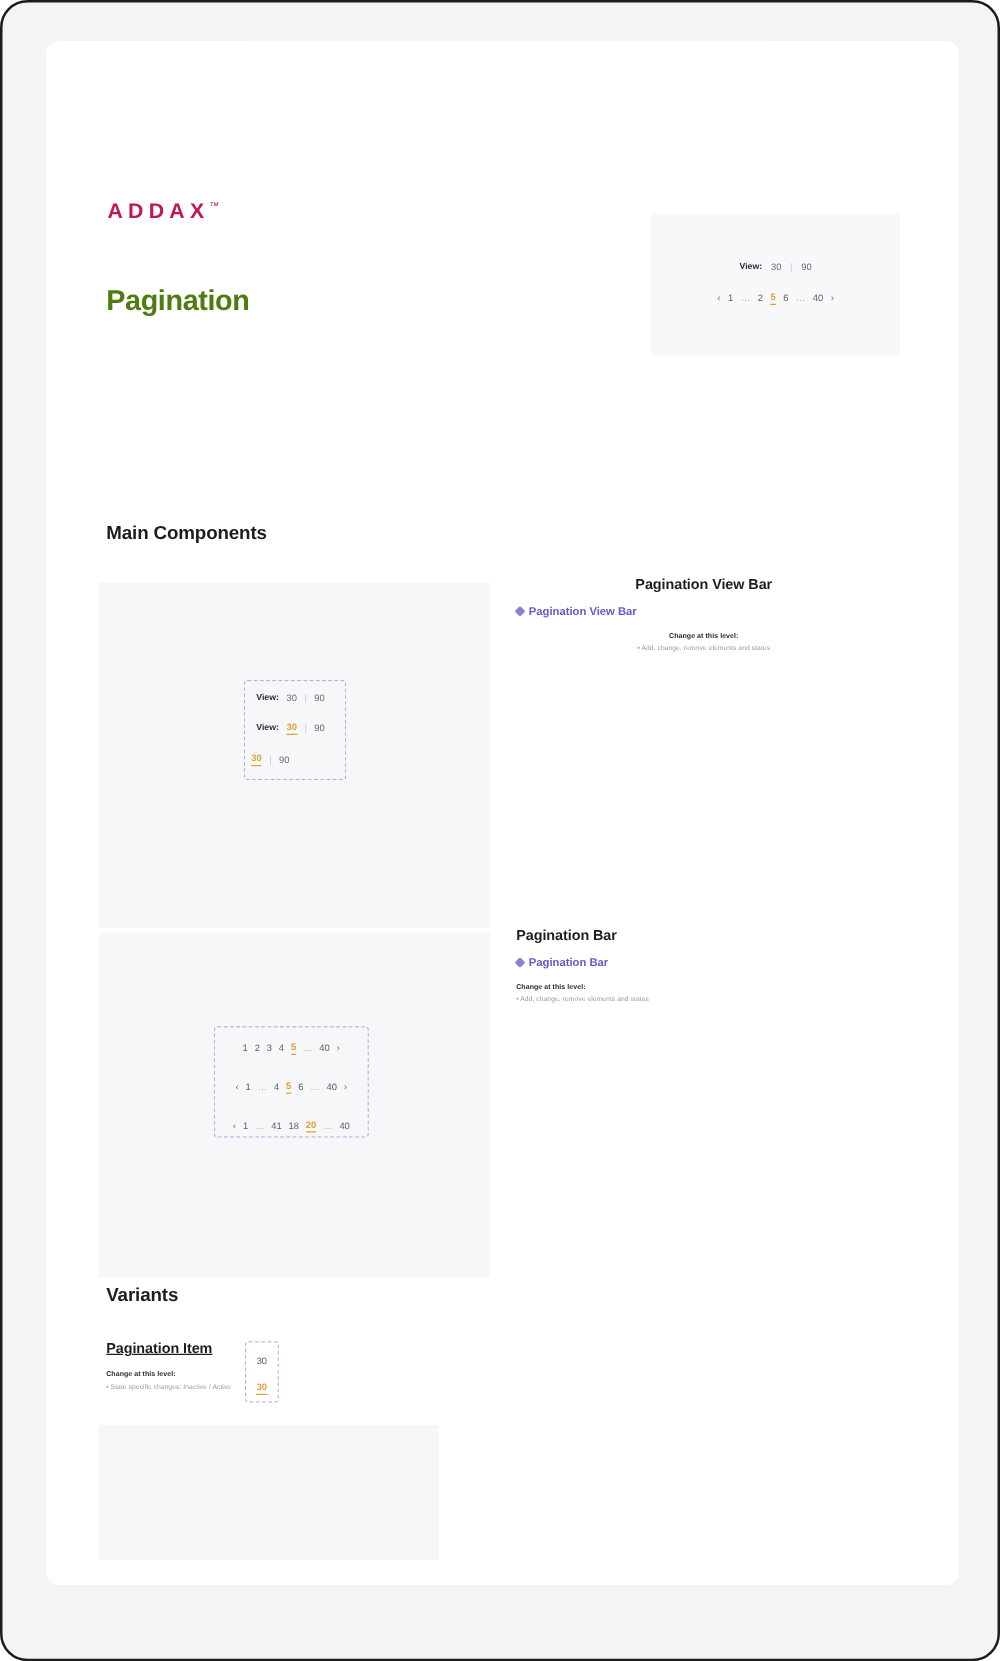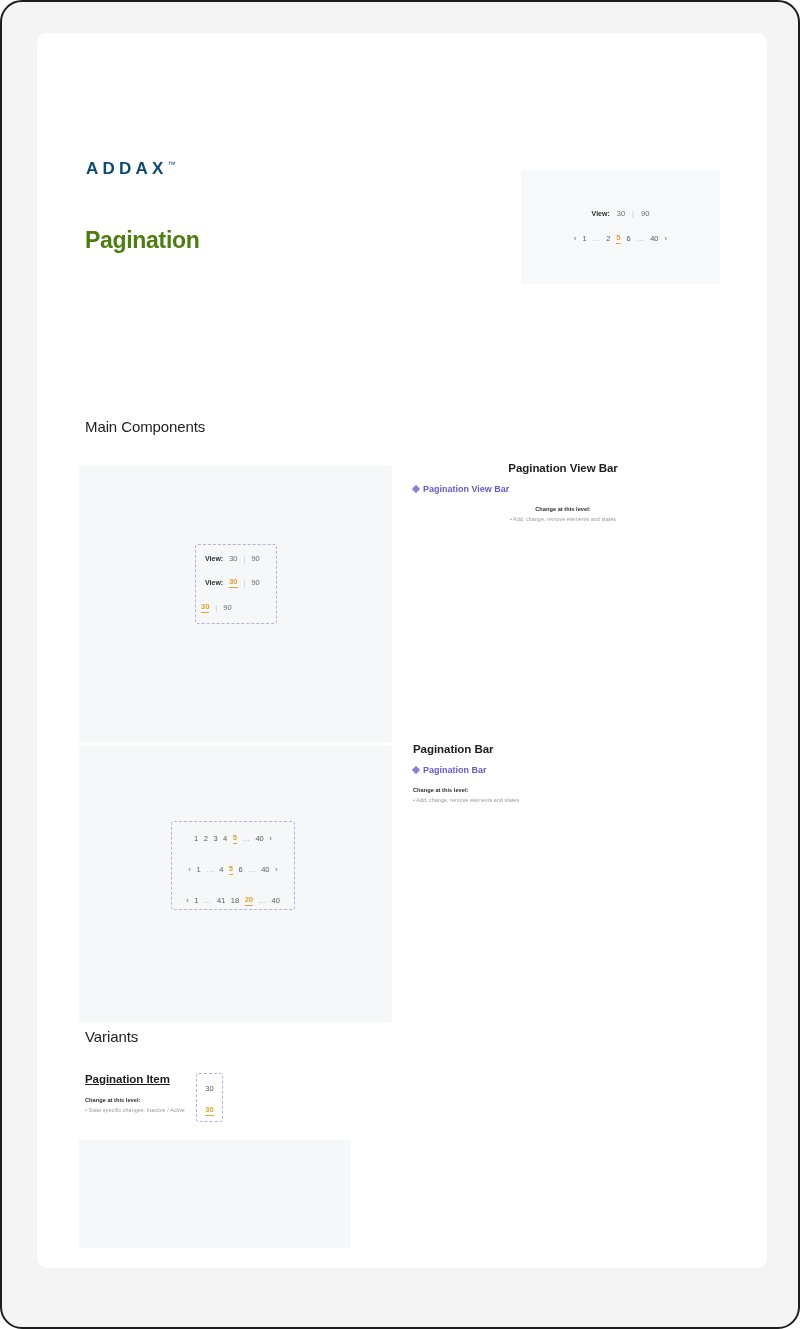--- a/index.html
+++ b/index.html
@@ -26,21 +26,21 @@
   }
   .inner {
     position: relative;
     width: 100%; height: 100%;
     padding: 0;
   }
 
   
   .logo {
     position: absolute; left: 49px; top: 126px;
-    color: #0c4a6e;
+    color: #be185d;
     font-size: 17px;
     font-weight: 700;
     letter-spacing: 4.2px;
   }
   .logo .tm {
     font-size: 8px; letter-spacing: 0; vertical-align: super;
     font-weight: 400;
   }
 
   
@@ -76,21 +76,21 @@
   .pg-active {
     font-size: 7.5px; color: #e0a232; font-weight: 600;
     border-bottom: 1px solid #e0a232; padding-bottom: 1px;
   }
   .pg-ell { font-size: 7.5px; color: #a9a9ae; }
   .pg-arrow { font-size: 8px; color: #6b6b70; }
 
   
   .section-h {
     position: absolute;
-    font-size: 15px; font-weight: 400; color: #1d1d1f;
+    font-size: 15px; font-weight: 700; color: #1d1d1f;
     letter-spacing: -0.1px;
   }
   #sec-main { left: 48px; top: 385px; }
   #sec-variants { left: 48px; top: 995px; }
 
   
   .preview-panel {
     position: absolute;
     background: #f6f7f9;
   }

